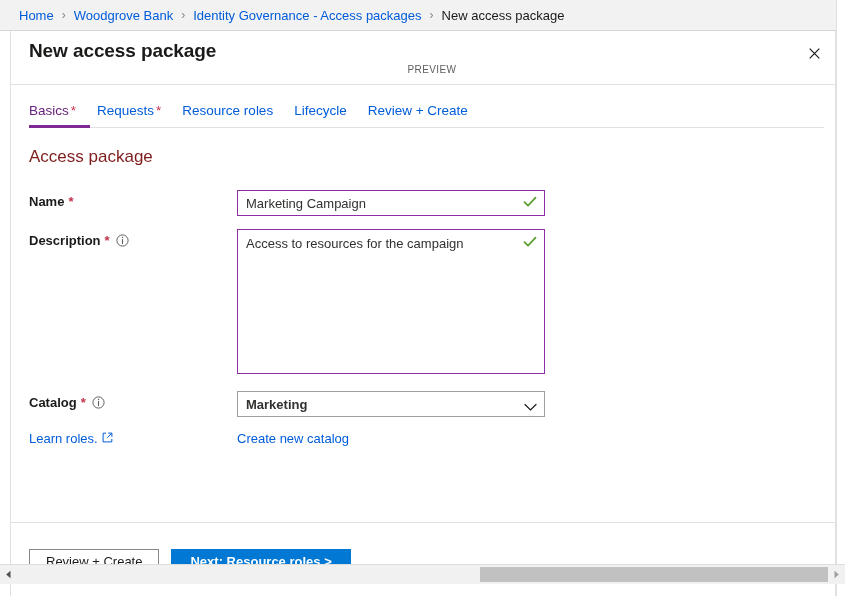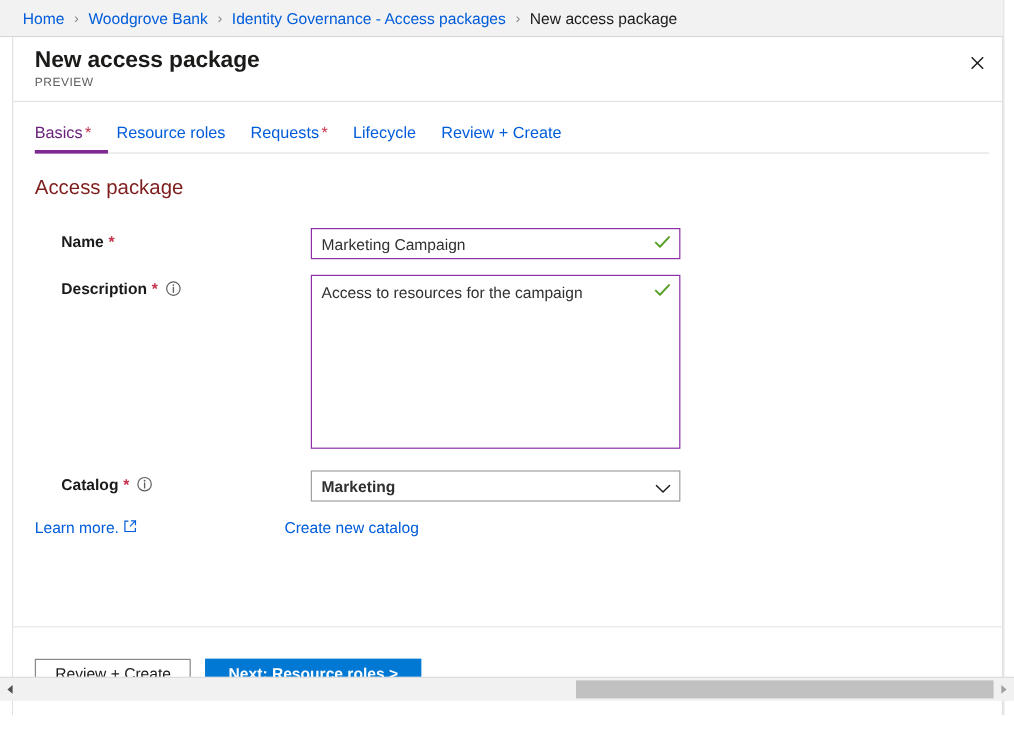--- a/index.html
+++ b/index.html
@@ -71,20 +71,21 @@
     color: #1b1a19;
     line-height: 24px;
     letter-spacing: -0.1px;
   }
   .panel-subtitle {
     font-size: 10px;
     color: #605e5c;
     letter-spacing: 0.4px;
     margin-top: 1px;
     text-transform: uppercase;
+    text-align: center;
   }
   .close-btn {
     position: absolute;
     right: 4px; top: 6px;
     width: 34px; height: 34px;
     display: flex;
     align-items: center;
     justify-content: center;
     cursor: pointer;
     color: #1b1a19;
@@ -145,21 +146,20 @@
     color: #1b1a19;
     margin-top: 6px;
     line-height: 17px;
   }
 
   .form { margin-top: 22px; }
   .form-row {
     display: flex;
     align-items: flex-start;
     margin-bottom: 0;
-    margin-left: 22px;
   }
   .form-label {
     width: 208px;
     flex: 0 0 208px;
     font-size: 13px;
     font-weight: 600;
     color: #1b1a19;
     padding-top: 4px;
     display: flex;
     align-items: center;
@@ -377,24 +377,24 @@
         </span>
       </div>
     </div>
 
     <div class="tabs-wrap">
       <div class="tabs">
         <div class="tab active">
           <span>Basics</span><span class="req">*</span>
         </div>
         <div class="tab">
+          <span>Requests</span><span class="req">*</span>
+        </div>
+        <div class="tab">
           <span>Resource roles</span>
-        </div>
-        <div class="tab">
-          <span>Requests</span><span class="req">*</span>
         </div>
         <div class="tab">
           <span>Lifecycle</span>
         </div>
         <div class="tab">
           <span>Review + Create</span>
         </div>
       </div>
       <div class="tabs-divider"></div>
     </div>
@@ -460,21 +460,21 @@
             <span class="chev">
               <svg width="13" height="9" viewBox="0 0 13 9" aria-hidden="true">
                 <path d="M1 1.5 L6.5 7 L12 1.5" stroke="#1b1a19" stroke-width="1.2" fill="none" stroke-linecap="round"></path>
               </svg>
             </span>
           </div>
         </div>
 
         <div class="links-row">
           <span class="link link-learn">
-            <span>Learn more.</span>
+            <span>Learn roles.</span>
             <span>
               <svg width="11" height="11" viewBox="0 0 11 11" aria-hidden="true">
                 <path d="M4 1.2 H1.1 V9.9 H9.8 V7" stroke="#015cda" stroke-width="1" fill="none"></path>
                 <path d="M6.2 1.1 H9.9 V4.8" stroke="#015cda" stroke-width="1" fill="none"></path>
                 <path d="M9.7 1.3 L5.3 5.7" stroke="#015cda" stroke-width="1" fill="none"></path>
               </svg>
             </span>
           </span>
           <span class="link">Create new catalog</span>
         </div>

